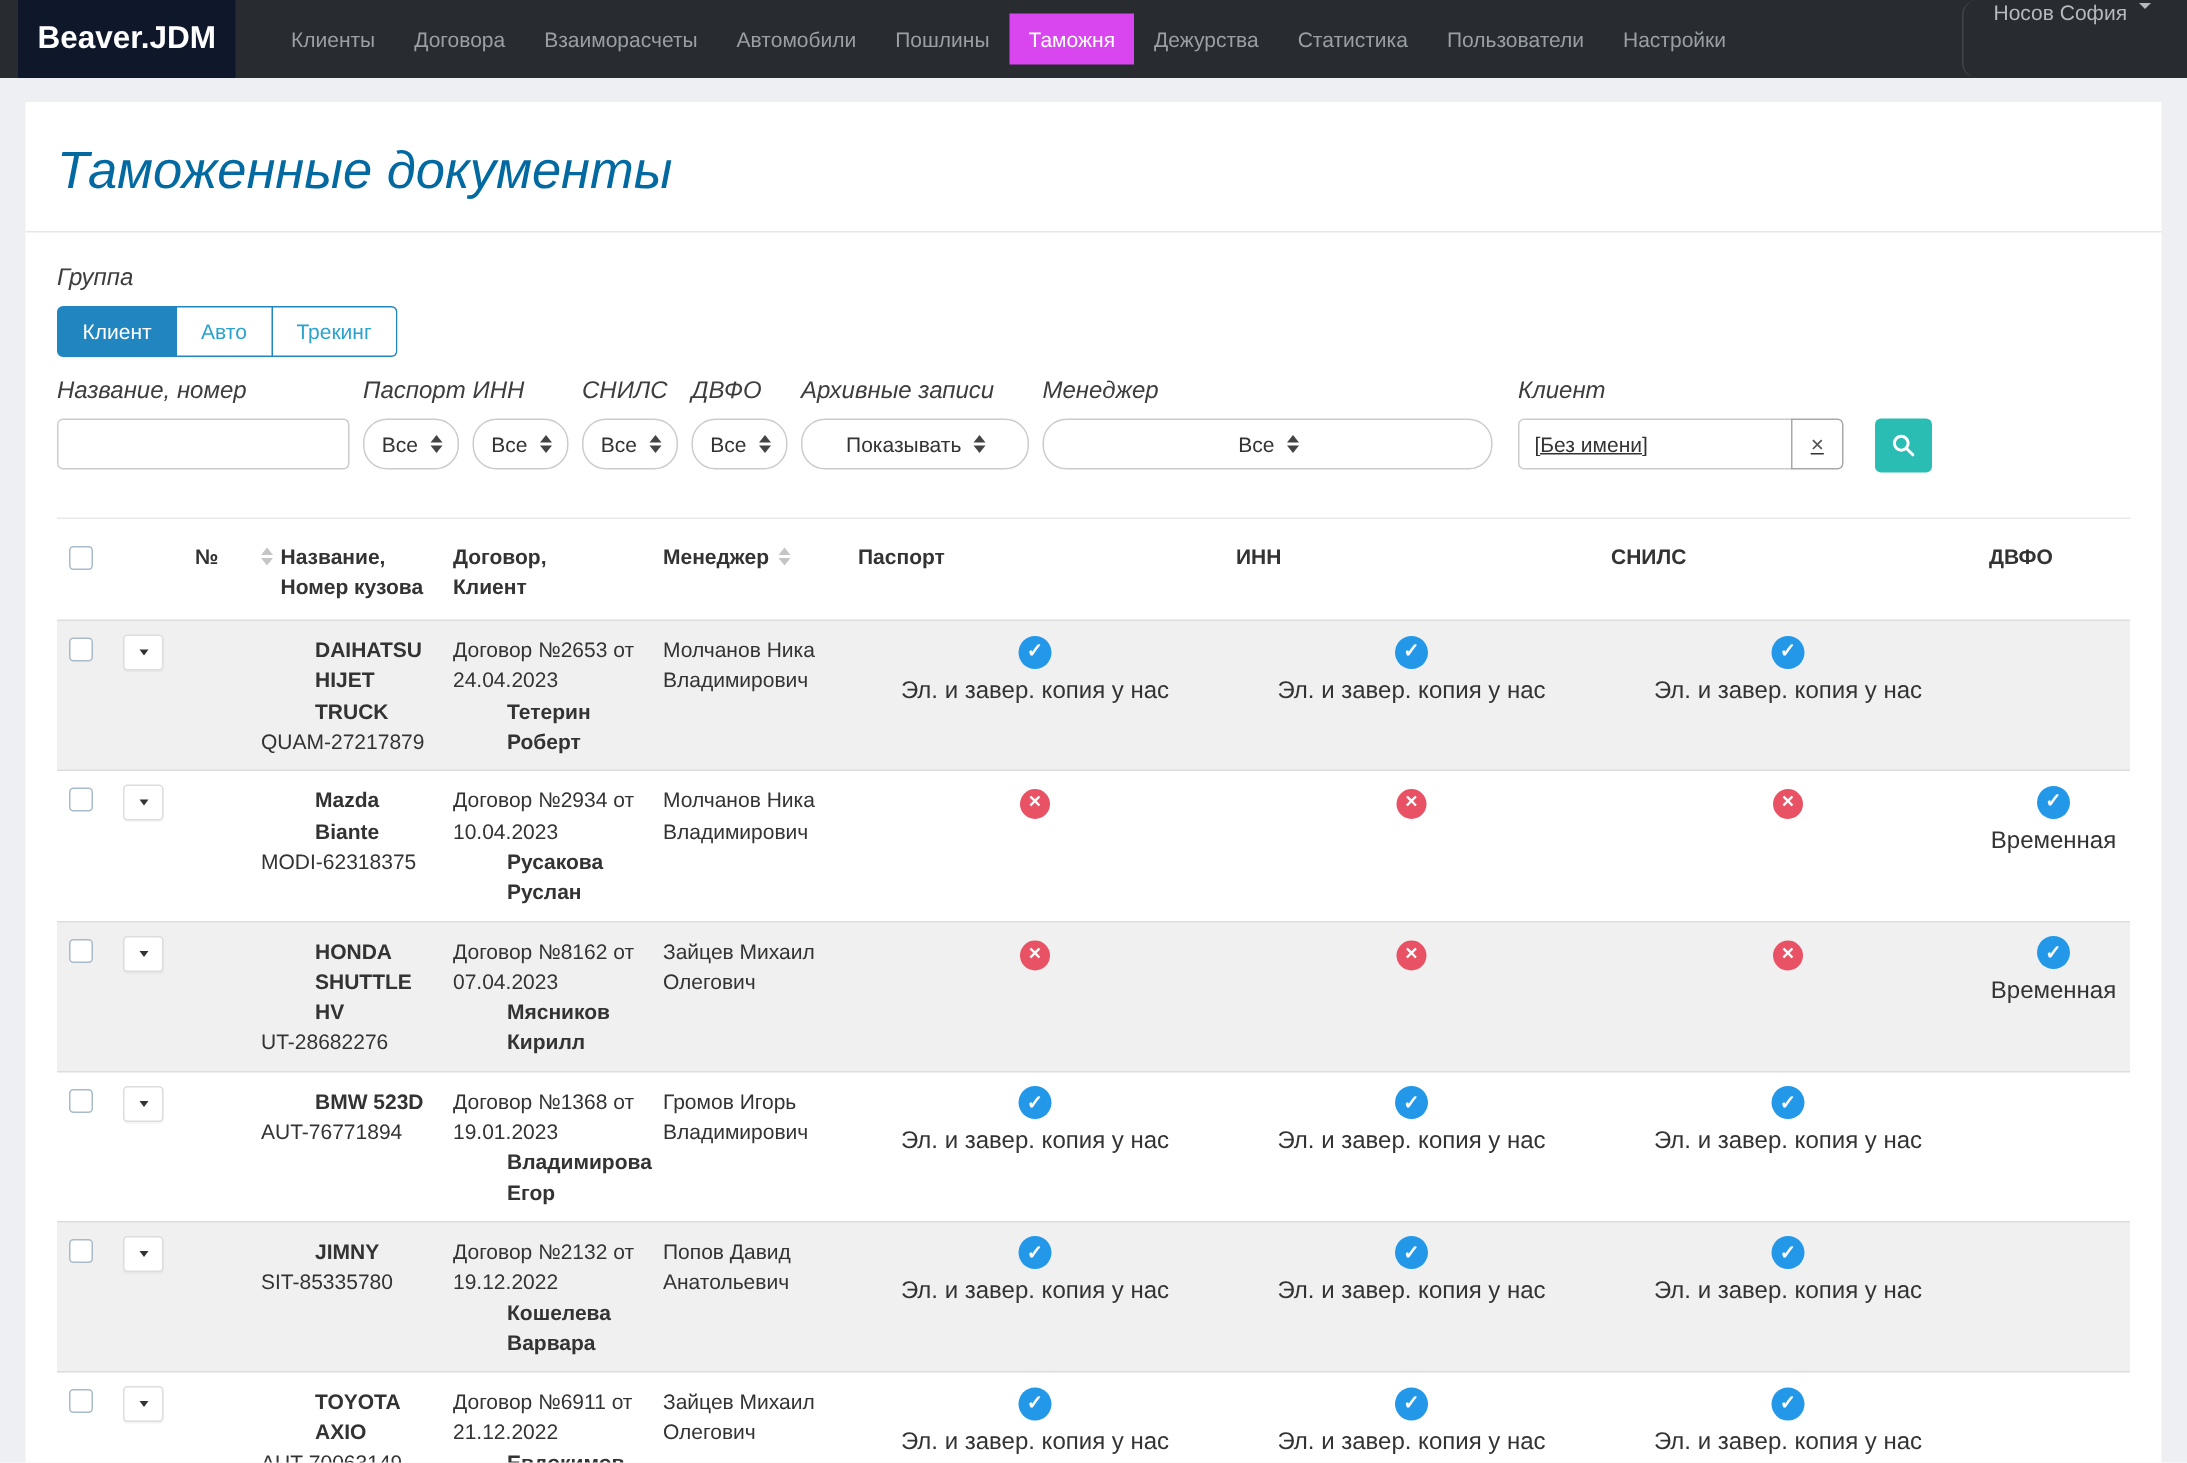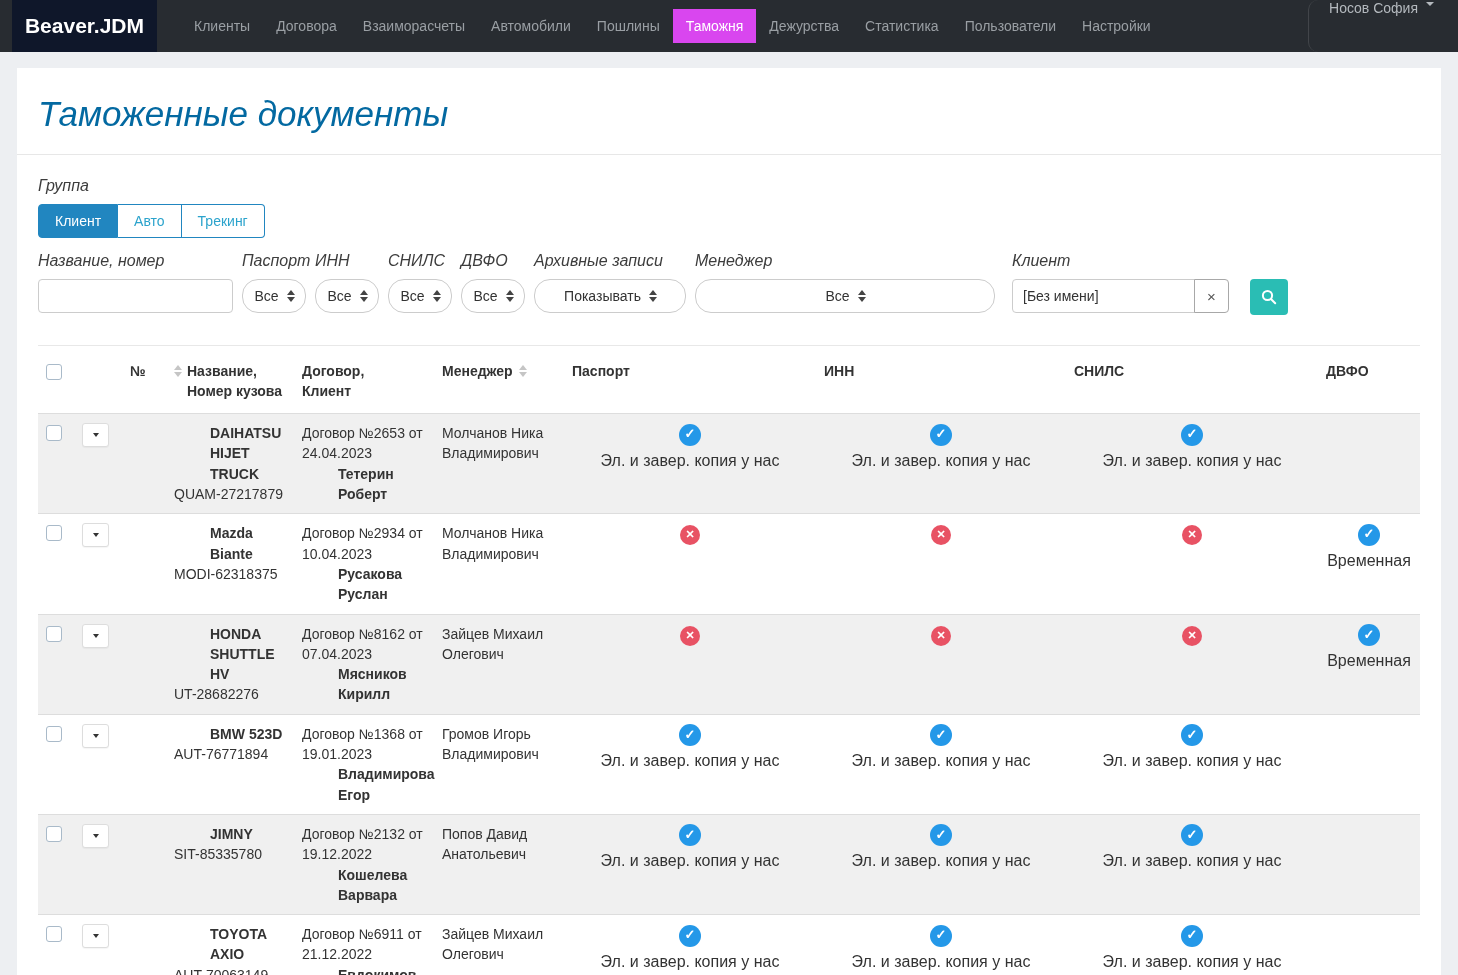--- a/index.html
+++ b/index.html
@@ -55,21 +55,21 @@
     padding:0 9px 0 10px; cursor:pointer; gap:8px;
   }
   .updown { display:flex; flex-direction:column; gap:2px; align-items:center; }
   .tri-up   { width:0; height:0; border-left:4px solid transparent; border-right:4px solid transparent; border-bottom:5px solid #444; }
   .tri-down { width:0; height:0; border-left:4px solid transparent; border-right:4px solid transparent; border-top:5px solid #444; }
   .w-name { width:195px; }
   .w-small { width:64px; }
   .w-archive { width:152px; }
   .w-manager { width:300px; }
   .client-col { margin-left:8px; }
-  .client-group { display:flex; }
+  .client-group { display:flex;text-decoration:underline; }
   .client-input { width:183px; border-radius:4px 0 0 4px; }
   .clear-btn {
     width:35px; height:34px; background:#fff; border:1px solid #a8a8a8; margin-left:-1px;
     border-radius:0 4px 4px 0; color:#555; font-size:15px; cursor:pointer; line-height:1;
   }
   .search-btn {
     width:38px; height:36px; background:#2abdb4; border:none; border-radius:4px;
     margin-left:12px; display:flex; align-items:center; justify-content:center; cursor:pointer;
   }
   

